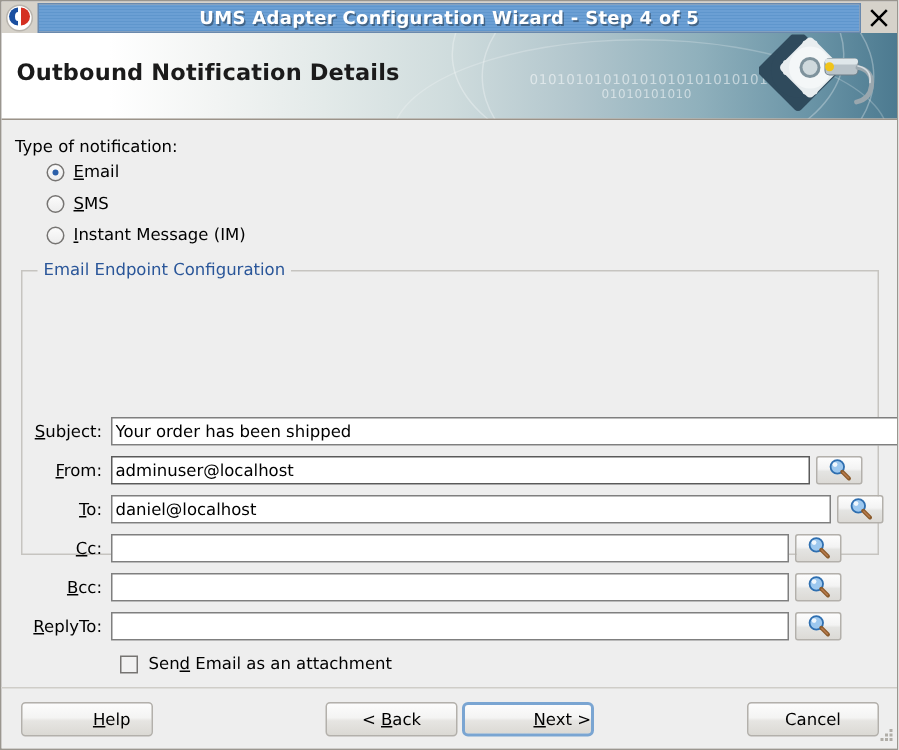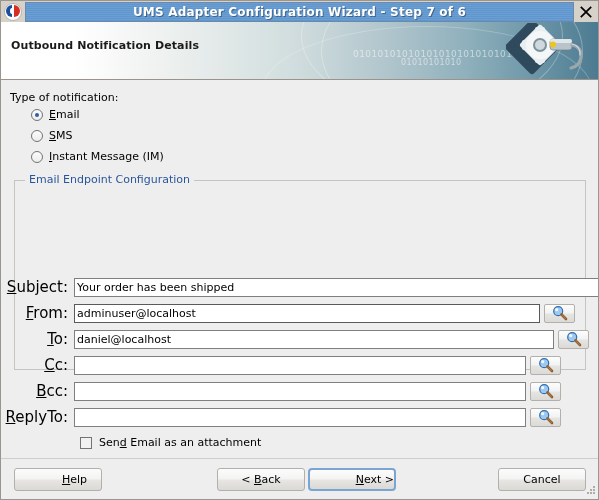--- a/index.html
+++ b/index.html
@@ -109,21 +109,21 @@
         #b2c6cd 64%,
         #8fb0bc 78%,
         #6b95a7 90%,
         #4c7a90 100%);
     overflow: hidden;
   }
   #banner-title {
     position: absolute;
     left: 10px;
     top: 17px;
-    font-size: 11px;
+    font-size: 15px;
     font-weight: bold;
     color: #1b1b1b;
     letter-spacing: 0.1px;
   }
   .binary-row {
     position: absolute;
     color: rgba(255,255,255,0.52);
     font-family: "DejaVu Sans", sans-serif;
     font-size: 9px;
     letter-spacing: 0.4px;
@@ -221,21 +221,21 @@
   .field-row {
     position: absolute;
     left: 0;
     height: 20px;
     display: flex;
     align-items: center;
   }
   .field-label {
     width: 73px;
     text-align: right;
-    font-size: 15px;
+    font-size: 11px;
     padding-right: 6px;
     box-sizing: border-box;
     white-space: nowrap;
     color: #000;
   }
   .field-input {
     height: 19px;
     box-sizing: border-box;
     border: 1px solid #7f7f7f;
     background: #ffffff;
@@ -341,21 +341,21 @@
 
 <div id="window">
 
   <div id="titlebar">
     <div class="app-icon">
       <div class="half-l"></div>
       <div class="half-r"></div>
       <div class="innerdot"></div>
     </div>
     <div id="title-strip">
-      <span id="title-text">UMS Adapter Configuration Wizard - Step 7 of 6</span>
+      <span id="title-text">UMS Adapter Configuration Wizard - Step 4 of 5</span>
     </div>
     <div id="close-btn">
       <svg width="14" height="14" viewBox="0 0 14 14" aria-hidden="true">
         <path d="M2.4 1.2 L7 5.8 L11.6 1.2 L12.8 2.4 L8.2 7 L12.8 11.6 L11.6 12.8 L7 8.2 L2.4 12.8 L1.2 11.6 L5.8 7 L1.2 2.4 Z" fill="#000000"></path>
       </svg>
     </div>
   </div>
 
   <div id="banner">
     <div class="swoosh" id="sw1"></div>

